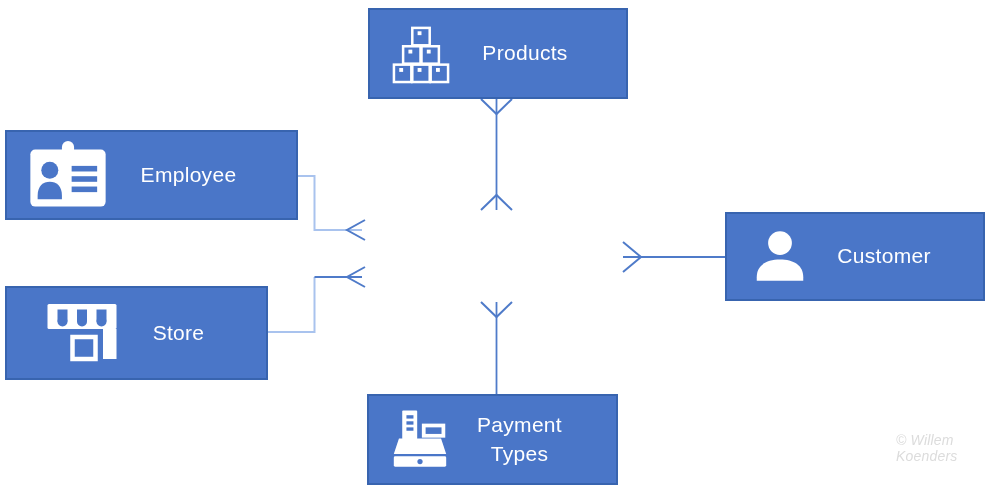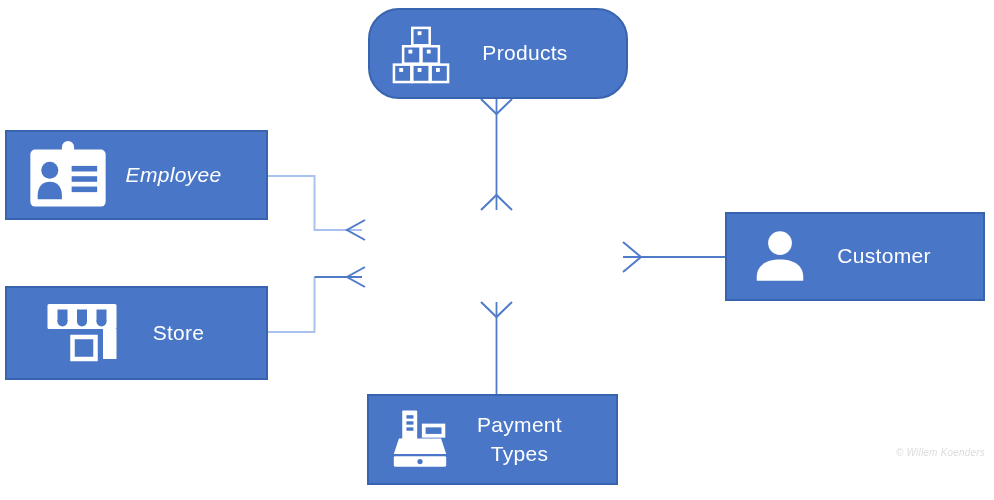--- a/index.html
+++ b/index.html
@@ -13,21 +13,21 @@
   .cl {stroke:#a9c3ee;stroke-width:2;fill:none;}
   .node{
     position:absolute;background:#4a76c8;border:2px solid #3864af;box-sizing:border-box;
     display:flex;align-items:center;padding:0 26px 0 22px;
   }
   .node .icon{flex:0 0 auto;display:flex;align-items:center;justify-content:center;}
   .node .label{
     flex:1;text-align:center;color:#ffffff;font-size:21px;letter-spacing:.3px;line-height:1.35;
   }
   .watermark{
-    position:absolute;left:896px;top:447px;font-size:10px;color:#dcdcdc;letter-spacing:.2px;font-style:italic;
+    position:absolute;left:896px;top:432px;font-size:14px;color:#dcdcdc;letter-spacing:.2px;font-style:italic;
   }
 </style>
 </head>
 <body>
 
 <div class="canvas">
 
   <svg class="connectors" viewBox="0 0 994 500">
 
     <path class="c" d="M496.5 99 V210"></path>
@@ -41,21 +41,21 @@
     <polyline class="c2" points="623,242 641,257 623,272"></polyline>
 
     <path class="cl" d="M268 176 H314.5 V230 H362"></path>
     <polyline class="c2" points="365,220 347,230 365,240"></polyline>
 
     <path class="cl" d="M268 332 H314.5 V277"></path>
     <path class="c" d="M314.5 277 H362"></path>
     <polyline class="c2" points="365,267 347,277 365,287"></polyline>
   </svg>
 
-  <div class="node" style="left:368px;top:8px;width:260px;height:91px;border-radius:31px;">
+  <div class="node" style="left:368px;top:8px;width:260px;height:91px;">
     <span class="icon">
       <svg width="58" height="60" viewBox="0 0 60 62">
         <g stroke="#ffffff" stroke-width="2.6" fill="none">
           <rect x="2" y="42" width="18" height="18"></rect>
             <rect x="21" y="42" width="18" height="18"></rect>
             <rect x="40" y="42" width="18" height="18"></rect>
           <rect x="11.5" y="23" width="18" height="18"></rect>
             <rect x="30.5" y="23" width="18" height="18"></rect>
           <rect x="21" y="4" width="18" height="18"></rect>
         </g>
@@ -65,21 +65,21 @@
             <rect x="45.5" y="45.5" width="4" height="4"></rect>
           <rect x="17" y="26.5" width="4" height="4"></rect>
             <rect x="36" y="26.5" width="4" height="4"></rect>
           <rect x="26.5" y="7.5" width="4" height="4"></rect>
         </g>
       </svg>
     </span>
     <span class="label">Products</span>
   </div>
 
-  <div class="node" style="left:5px;top:130px;width:263px;height:90px;font-style:italic;">
+  <div class="node" style="left:5px;top:130px;width:293px;height:90px;">
     <span class="icon">
       <svg width="78" height="68" viewBox="0 0 64 56">
         <rect x="27" y="0" width="10" height="15" rx="5" fill="#ffffff"></rect>
         <rect x="1" y="7" width="62" height="47" rx="4" fill="#ffffff"></rect>
         <circle cx="17" cy="24" r="7" fill="#4a76c8"></circle>
         <path d="M 7 48 L 7 45 C 7 37 11.5 33.5 17 33.5 C 22.5 33.5 27 37 27 45 L 27 48 Z" fill="#4a76c8"></path>
         <rect x="35" y="20.5" width="21" height="4.6" fill="#4a76c8"></rect>
         <rect x="35" y="29" width="21" height="4.6" fill="#4a76c8"></rect>
         <rect x="35" y="37.5" width="21" height="4.6" fill="#4a76c8"></rect>
       </svg>

